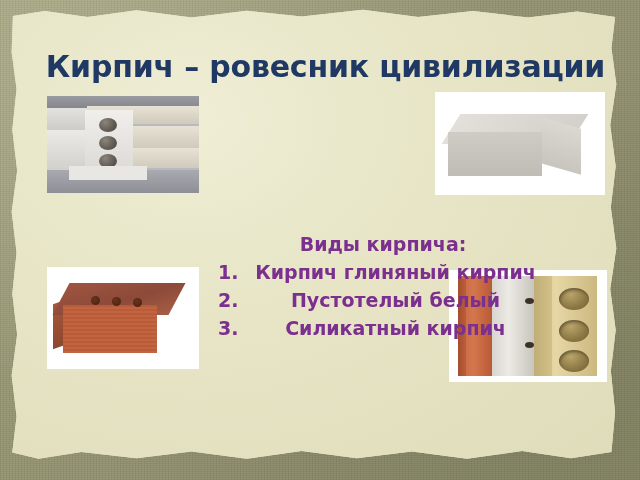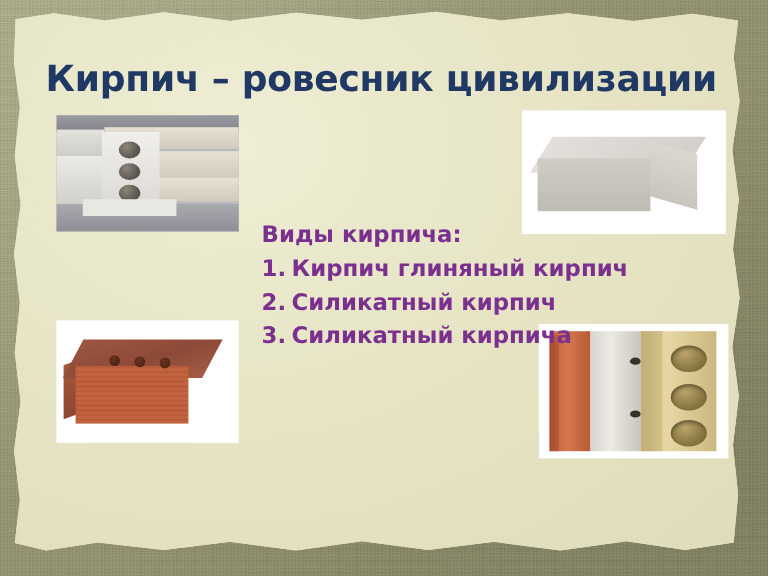--- a/index.html
+++ b/index.html
@@ -19,20 +19,21 @@
   .slide {
     position: relative;
     width: 640px;
     height: 480px;
     overflow: hidden;
     background-color: #9a9a72;
     background-image:
       radial-gradient(ellipse at 20% 18%, rgba(255,255,255,0.14) 0%, rgba(255,255,255,0) 55%),
       radial-gradient(ellipse at 85% 80%, rgba(0,0,0,0.12) 0%, rgba(0,0,0,0) 60%),
       linear-gradient(135deg, #a4a47e 0%, #939370 45%, #8d8d6a 100%);
+    text-align: center;
   }
 
   
   .outer-grain {
     position: absolute;
     inset: 0;
     background-image:
       repeating-linear-gradient(0deg, rgba(0,0,0,0.035) 0px, rgba(0,0,0,0.035) 1px, rgba(255,255,255,0.03) 1px, rgba(255,255,255,0.03) 2px),
       repeating-linear-gradient(90deg, rgba(0,0,0,0.03) 0px, rgba(0,0,0,0.03) 1px, rgba(255,255,255,0.025) 1px, rgba(255,255,255,0.025) 3px);
     pointer-events: none;
@@ -92,21 +93,21 @@
     position: absolute;
     left: 218px;
     top: 182px;
     width: 330px;
     font-size: 19px;
     font-weight: bold;
     color: #7b2f8e;
     line-height: 28px;
     z-index: 6;
   }
-  .body-text .lead { display: block; }
+  .body-text .lead { display: block; margin-top: 48px; }
   .body-text ol {
     margin: 0;
     padding: 0;
     list-style: none;
   }
   .body-text li {
     display: block;
     position: relative;
     padding-left: 25px;
   }
@@ -300,25 +301,25 @@
 
   <div class="body-text">
     <span class="lead">Виды кирпича:</span>
     <ol>
       <li>
         <span class="num">1.</span>
         <span>Кирпич глиняный кирпич</span>
       </li>
       <li>
         <span class="num">2.</span>
-        <span>Силикатный кирпич</span>
+        <span>Пустотелый белый</span>
       </li>
       <li>
         <span class="num">3.</span>
-        <span>Силикатный кирпича</span>
+        <span>Силикатный кирпич</span>
       </li>
     </ol>
   </div>
 
   <div class="photo" id="photo-red-brick">
     <div class="rb-side"></div>
     <div class="rb-top"></div>
     <div class="rb-front"></div>
     <div class="rb-hole" style="left:44px;top:29px;"></div>
     <div class="rb-hole" style="left:65px;top:30px;"></div>

